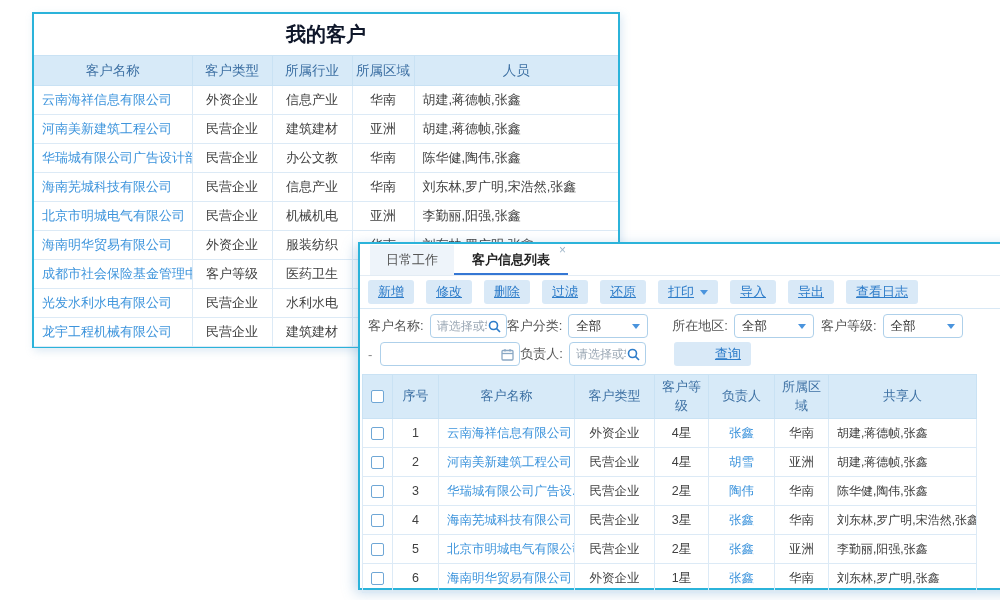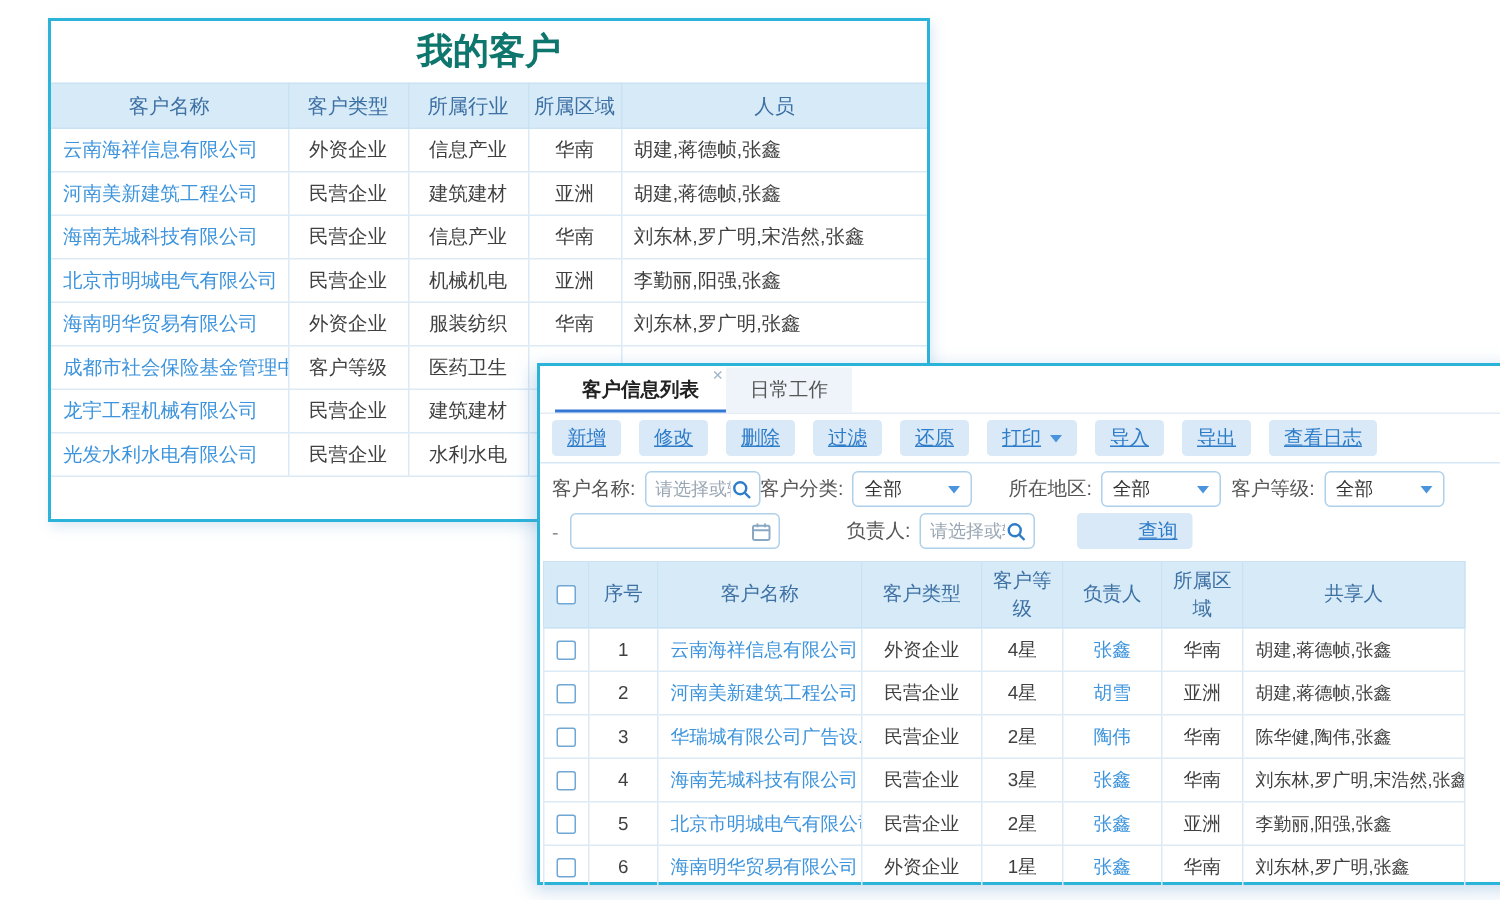--- a/index.html
+++ b/index.html
@@ -4,21 +4,21 @@
 <style>
   * { margin:0; padding:0; box-sizing:border-box; }
   html,body { width:1000px; height:600px; overflow:hidden; background:#fff;
     font-family:"Liberation Sans","DejaVu Sans",sans-serif; }
   body { position:relative; }
 
   
   .win1 { position:absolute; left:32px; top:12px; width:588px; height:336px;
     border:2px solid #2bb3da; background:#fff; box-shadow:2px 3px 8px rgba(120,170,210,.25); }
   .win1 .title { height:41px; line-height:41px; text-align:center;
-    font-size:24px; font-weight:bold; color:#0f766e; }
+    font-size:20px; font-weight:bold; color:#0f172a; }
   table.t1 { border-collapse:collapse; table-layout:fixed; width:584px; }
   .t1 col.c1{width:158px}.t1 col.c2{width:80px}.t1 col.c3{width:80px}.t1 col.c4{width:62px}.t1 col.c5{width:204px}
   .t1 th { background:#d7eaf8; color:#3d70a3; font-weight:normal; font-size:13.5px;
     height:30px; border:1px solid #c9e2f4; }
   .t1 td { height:29px; font-size:13px; color:#404040; text-align:center;
     border:1px solid #dceaf6; overflow:hidden; white-space:nowrap; }
   .t1 td.c-name { color:#3d94dc; text-align:left; padding-left:8px; }
   .t1 td.c-staff { text-align:left; padding-left:8px; }
   .t1 tr td:first-child, .t1 th:first-child { border-left:none; }
   .t1 tr td:last-child, .t1 th:last-child { border-right:none; }
@@ -45,21 +45,21 @@
   .flabel { white-space:nowrap; }
   .fctl { height:24px; border:1px solid #aed0ea; border-radius:4px; background:#fff;
     display:flex; align-items:center; margin-left:6px; }
   .fctl input { border:none; outline:none; width:56px; font-size:12px; color:#333;
     padding-left:6px; font-family:inherit; background:transparent; }
   .fctl input::placeholder { color:#9aa7b4; }
   .fctl .ic { margin:0 5px 0 1px; display:flex; }
   .fsel { width:80px; justify-content:space-between; padding:0 7px; font-size:12.5px; color:#333; }
   .fdate { width:140px; justify-content:flex-end; }
   .dash { color:#888; margin-right:2px; }
-  .m26{}.m24{margin-left:24px}.m22{margin-left:7px}.m44{margin-left:44px}
+  .m26{}.m24{margin-left:24px}.m22{margin-left:7px}.m44{}
   .qbtn { margin-left:28px;padding-left:41px; }
 
   table.t2 { border-collapse:collapse; table-layout:fixed; width:614px; margin:5px 0 0 2px; }
   .t2 col.d1{width:30px}.t2 col.d2{width:46px}.t2 col.d3{width:136px}.t2 col.d4{width:80px}
   .t2 col.d5{width:54px}.t2 col.d6{width:66px}.t2 col.d7{width:54px}.t2 col.d8{width:148px}
   .t2 th { background:#d7eaf8; color:#3d70a3; font-weight:normal; font-size:13px;
     height:44px; border:1px solid #c9e2f4; line-height:1.45; padding:0 4px; }
   .t2 td { height:29px; font-size:12.5px; color:#404040; text-align:center;
     border:1px solid #dceaf6; overflow:hidden; white-space:nowrap; }
   .t2 td.c-name { color:#3d94dc; text-align:left; padding-left:8px; }
@@ -99,20 +99,27 @@
           <td class="c-staff">胡建,蒋德帧,张鑫</td>
         </tr>
         <tr>
           <td class="c-name">河南美新建筑工程公司</td>
           <td class="c-type">民营企业</td>
           <td class="c-industry">建筑建材</td>
           <td class="c-region">亚洲</td>
           <td class="c-staff">胡建,蒋德帧,张鑫</td>
         </tr>
         <tr>
+          <td class="c-name">华瑞城有限公司广告设计部</td>
+          <td class="c-type">民营企业</td>
+          <td class="c-industry">办公文教</td>
+          <td class="c-region">华南</td>
+          <td class="c-staff">陈华健,陶伟,张鑫</td>
+        </tr>
+        <tr>
           <td class="c-name">海南芜城科技有限公司</td>
           <td class="c-type">民营企业</td>
           <td class="c-industry">信息产业</td>
           <td class="c-region">华南</td>
           <td class="c-staff">刘东林,罗广明,宋浩然,张鑫</td>
         </tr>
         <tr>
           <td class="c-name">北京市明城电气有限公司</td>
           <td class="c-type">民营企业</td>
           <td class="c-industry">机械机电</td>
@@ -127,44 +134,44 @@
           <td class="c-staff">刘东林,罗广明,张鑫</td>
         </tr>
         <tr>
           <td class="c-name">成都市社会保险基金管理中心</td>
           <td class="c-type">客户等级</td>
           <td class="c-industry">医药卫生</td>
           <td class="c-region"></td>
           <td class="c-staff"></td>
         </tr>
         <tr>
+          <td class="c-name">光发水利水电有限公司</td>
+          <td class="c-type">民营企业</td>
+          <td class="c-industry">水利水电</td>
+          <td class="c-region"></td>
+          <td class="c-staff"></td>
+        </tr>
+        <tr>
           <td class="c-name">龙宇工程机械有限公司</td>
           <td class="c-type">民营企业</td>
           <td class="c-industry">建筑建材</td>
           <td class="c-region"></td>
           <td class="c-staff"></td>
         </tr>
-        <tr>
-          <td class="c-name">光发水利水电有限公司</td>
-          <td class="c-type">民营企业</td>
-          <td class="c-industry">水利水电</td>
-          <td class="c-region"></td>
-          <td class="c-staff"></td>
-        </tr>
       </tbody>
   </table>
 </div>
 
 <div class="win2">
   <div class="tabbar">
+    <div class="tab">日常工作</div>
     <div class="tab active">
       <span>客户信息列表</span>
       <span class="x">×</span>
     </div>
-    <div class="tab">日常工作</div>
   </div>
 
   <div class="toolbar">
     <div class="tbtn">新增</div>
     <div class="tbtn">修改</div>
     <div class="tbtn">删除</div>
     <div class="tbtn">过滤</div>
     <div class="tbtn">还原</div>
     <div class="tbtn">
       <span>打印</span>

